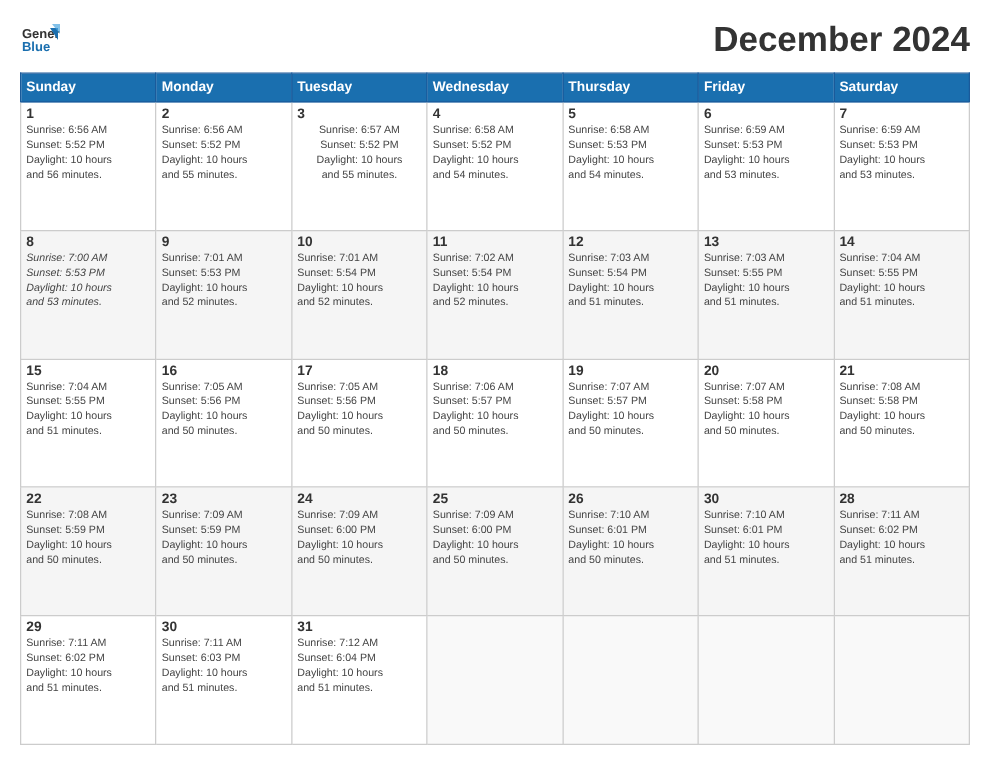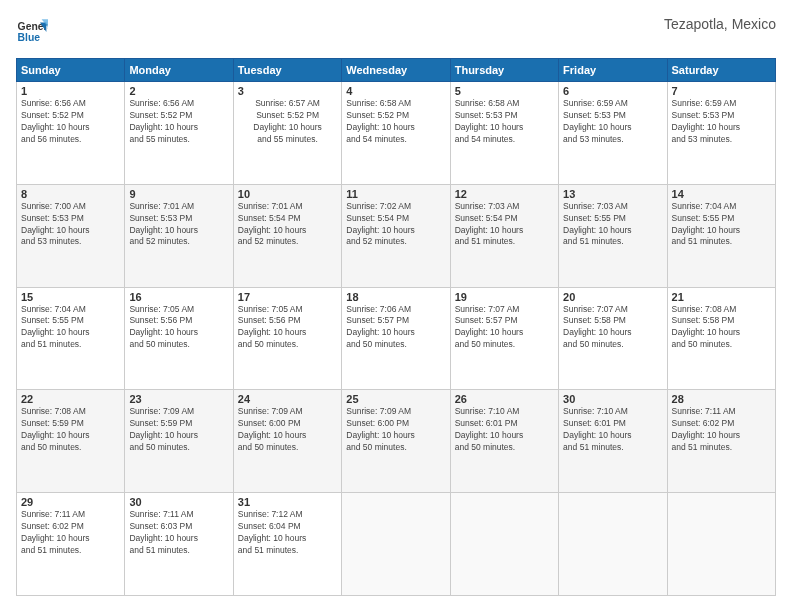--- a/index.html
+++ b/index.html
@@ -94,21 +94,21 @@
   <div class="header">
     <div class="logo">
       <svg class="logo-icon" viewBox="0 0 40 40">
         <text x="2" y="18" font-size="13" font-weight="bold" fill="#333">General</text>
         <text x="2" y="31" font-size="13" font-weight="bold" fill="#1a6faf">Blue</text>
         <polygon points="30,8 38,8 38,20" fill="#1a6faf"></polygon>
         <polygon points="32,4 40,4 40,14" fill="#4da6e0" opacity="0.7"></polygon>
       </svg>
     </div>
     <div class="title-block">
-      <div class="subtitle">Tezapotla, Mexico</div>
+      <div class="main-title">December 2024</div>
     </div>
   </div>
 
   <table class="calendar">
     <thead>
       <tr>
         <th>Sunday</th>
         <th>Monday</th>
         <th>Tuesday</th>
         <th>Wednesday</th>
@@ -165,21 +165,21 @@
             <span class="day-num">7</span>
             <div class="day-info" style="white-space: pre-line;">Sunrise: 6:59 AM
 Sunset: 5:53 PM
 Daylight: 10 hours
 and 53 minutes.</div>
           </td>
         </tr>
         <tr>
           <td>
             <span class="day-num">8</span>
-            <div class="day-info" style="white-space: pre-line;">Sunrise: 7:00 AM
+            <div class="day-info" style="white-space: pre-line; font-style: italic;">Sunrise: 7:00 AM
 Sunset: 5:53 PM
 Daylight: 10 hours
 and 53 minutes.</div>
           </td>
           <td>
             <span class="day-num">9</span>
             <div class="day-info" style="white-space: pre-line;">Sunrise: 7:01 AM
 Sunset: 5:53 PM
 Daylight: 10 hours
 and 52 minutes.</div>

